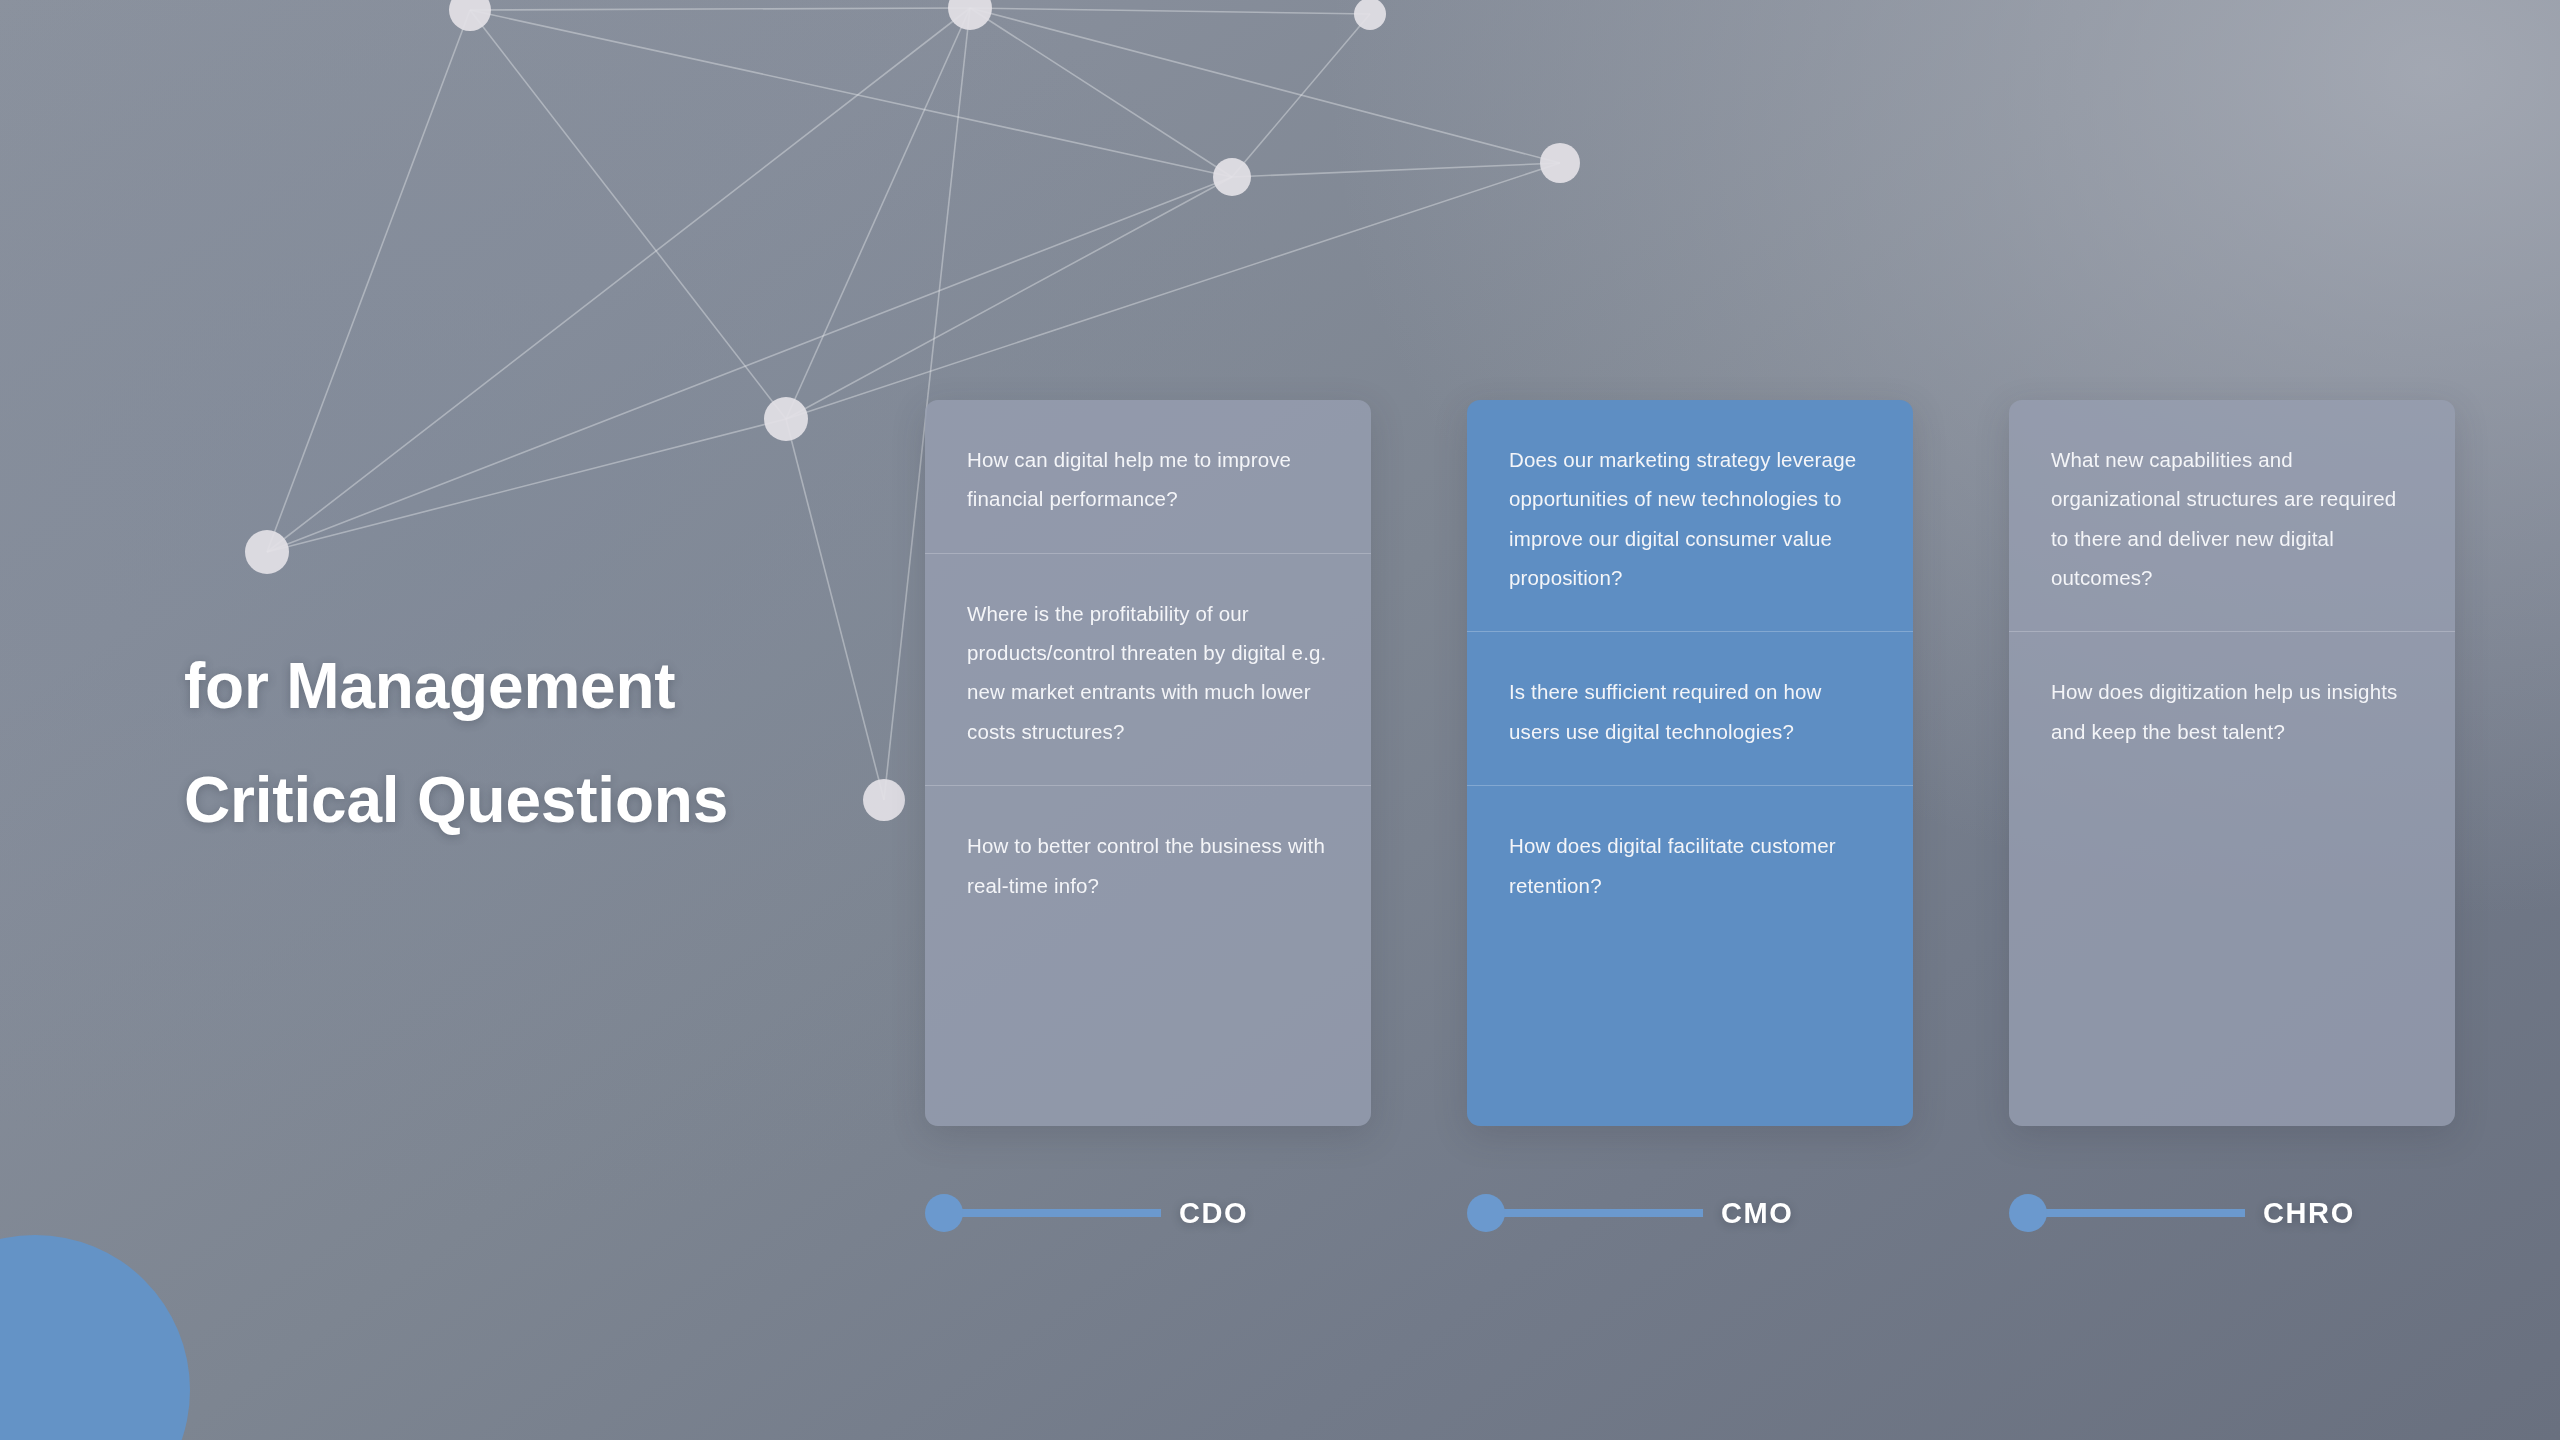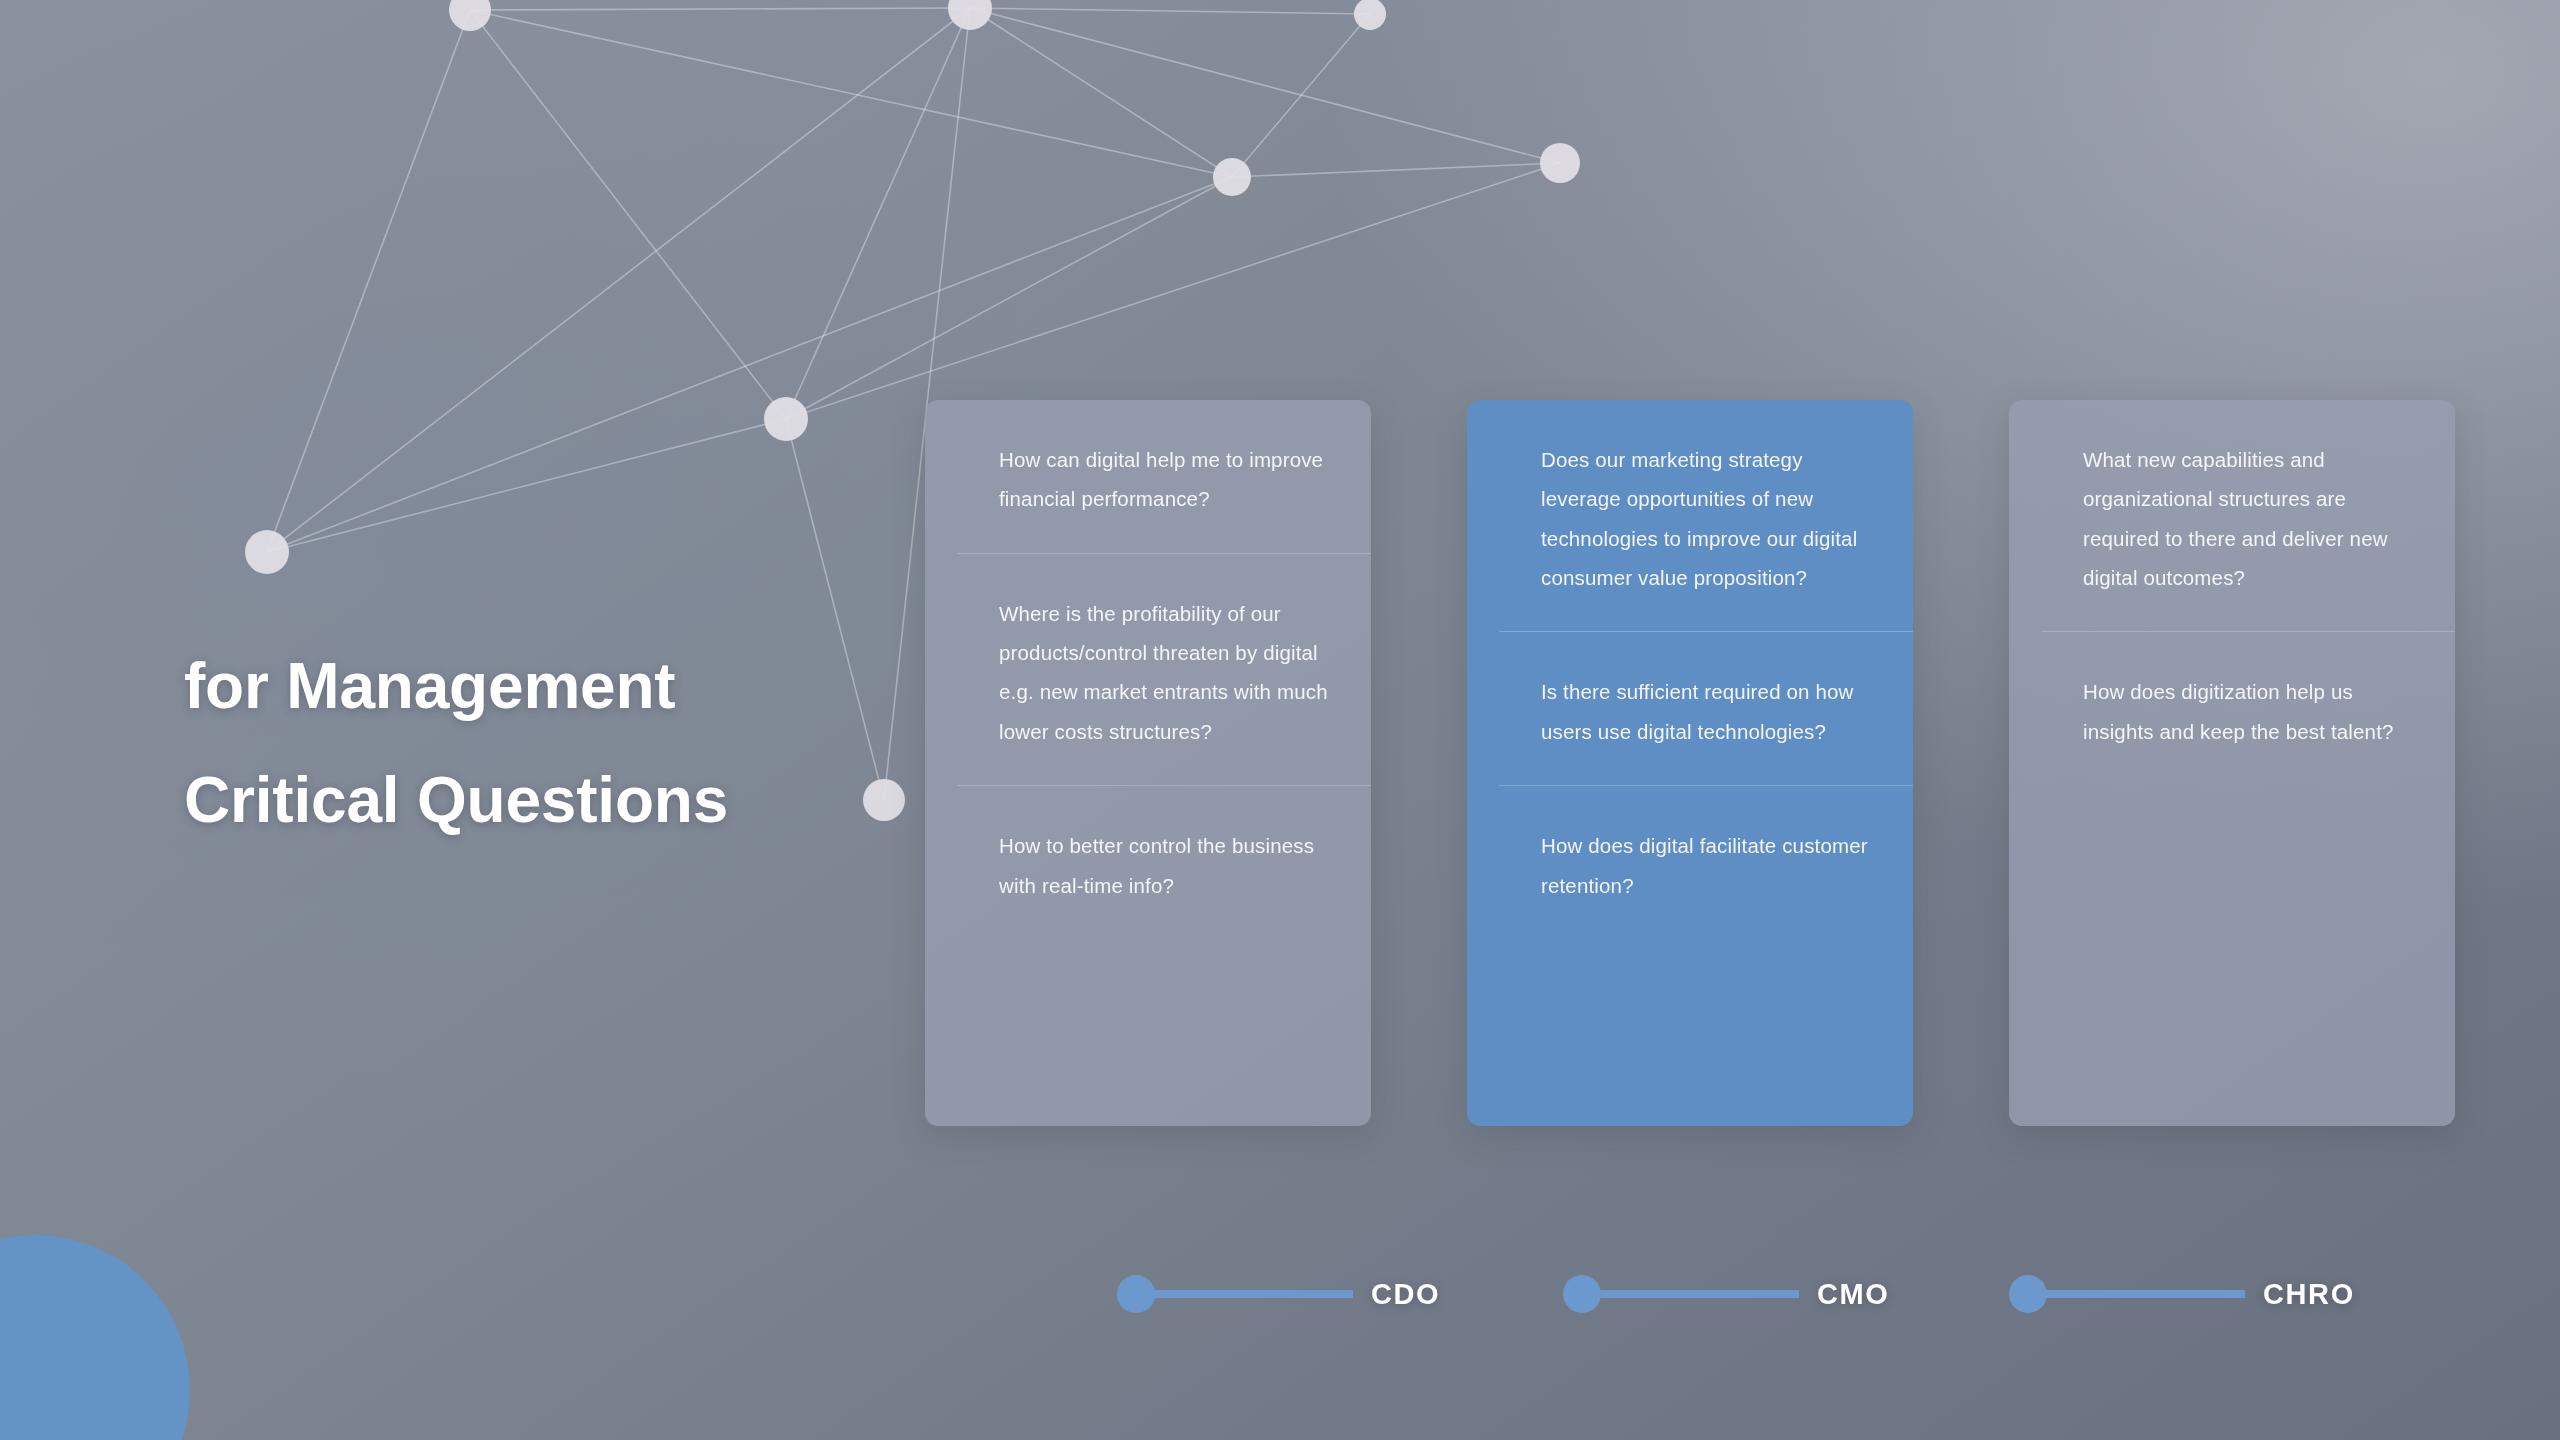--- a/index.html
+++ b/index.html
@@ -86,32 +86,31 @@
   }
 
   .q-block {
     padding:40px 42px 34px 42px;
     color:#f4f5f8;
     font-size:20.5px;
     line-height:1.92;
     letter-spacing:0.15px;
     font-weight:400;
     position:relative;
-    margin-left:32px;
   }
   .card.tone-muted .q-block + .q-block { border-top:1px solid rgba(232,234,240,0.28); }
   .card.tone-accent .q-block + .q-block { border-top:1px solid rgba(238,243,250,0.26); }
 
   
   #legend {
     position:absolute;
-    left:925px; top:1259px;
+    left:925px; top:1178px;
     width:1530px; height:70px;
     display:flex;
-    justify-content:flex-end;
+    justify-content:space-between;
   }
   .legend-item {
     width:446px;
     height:70px;
     display:flex;
     align-items:center;
     position:relative;
   }
   .legend-dot {
     width:38px; height:38px;

